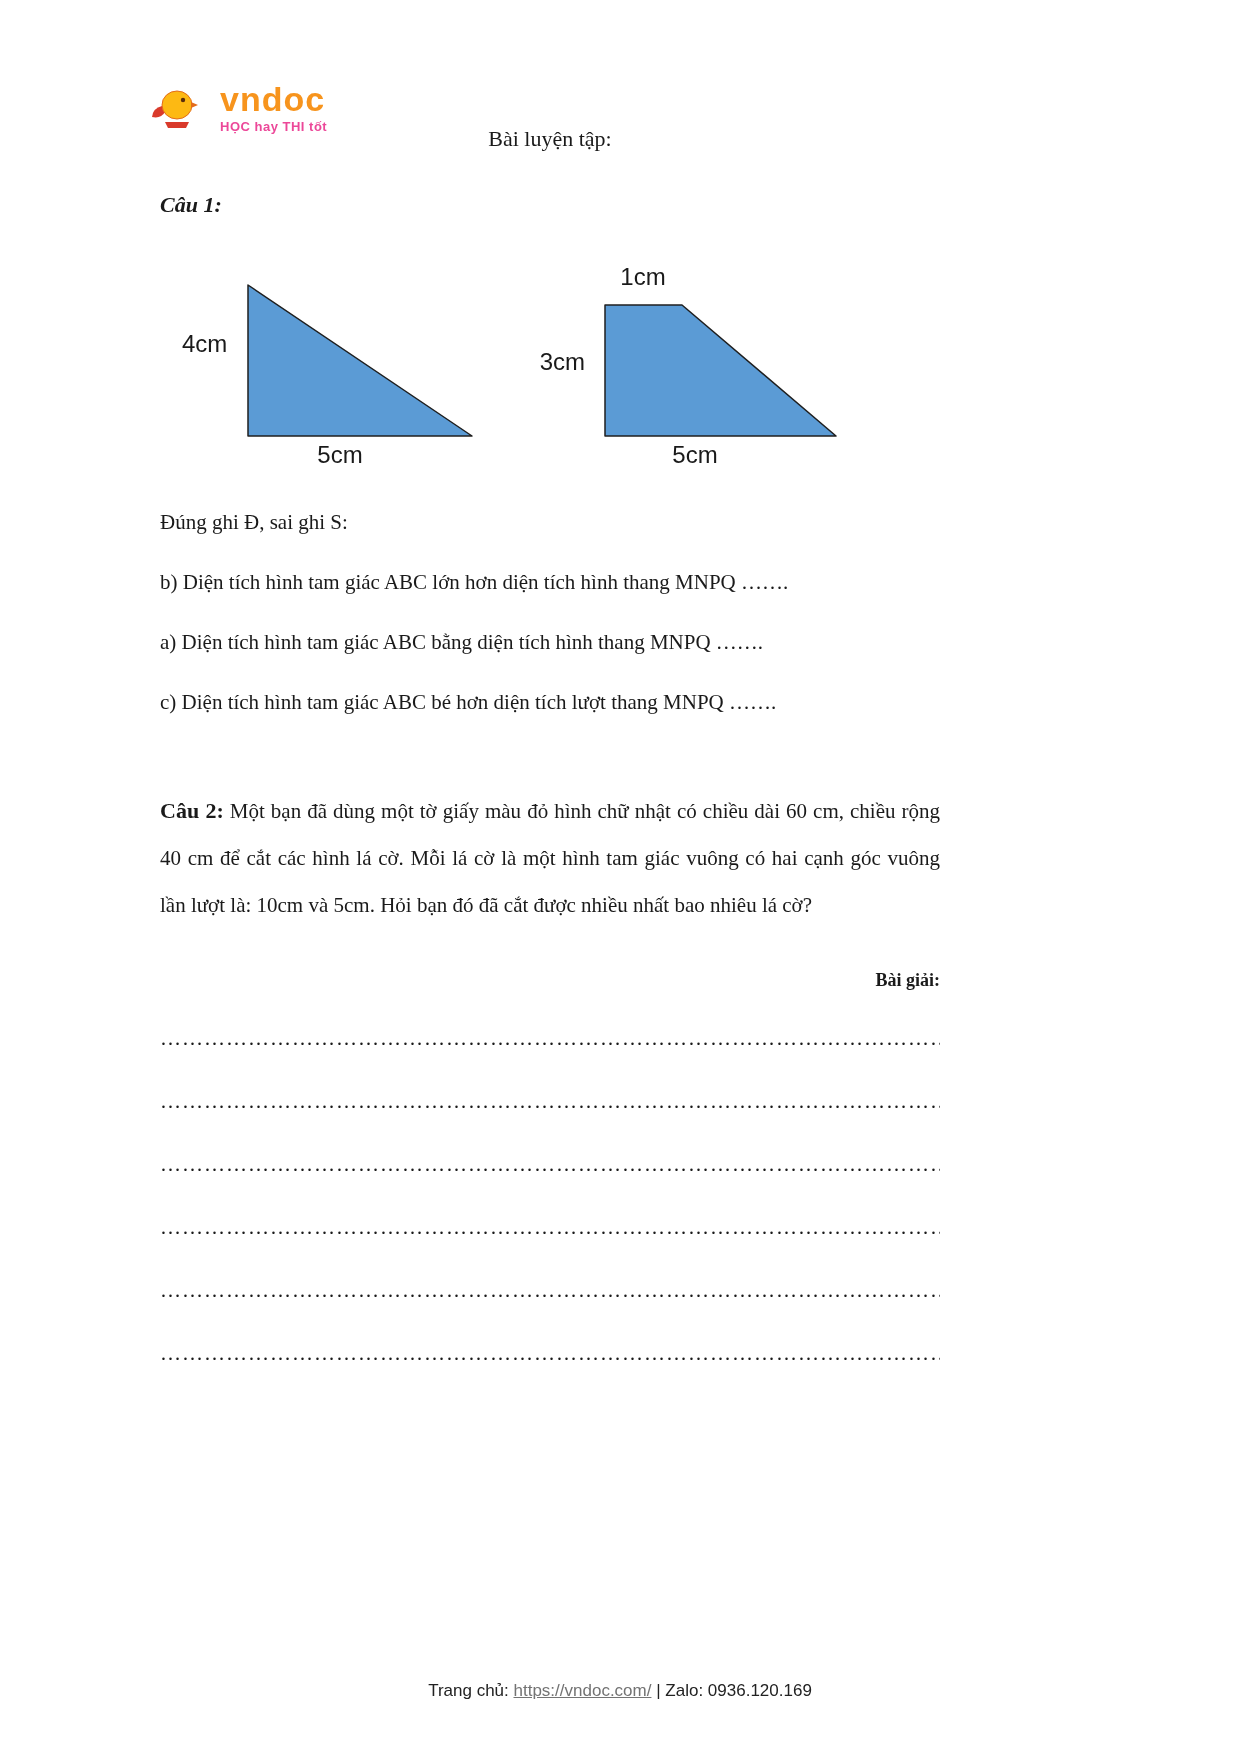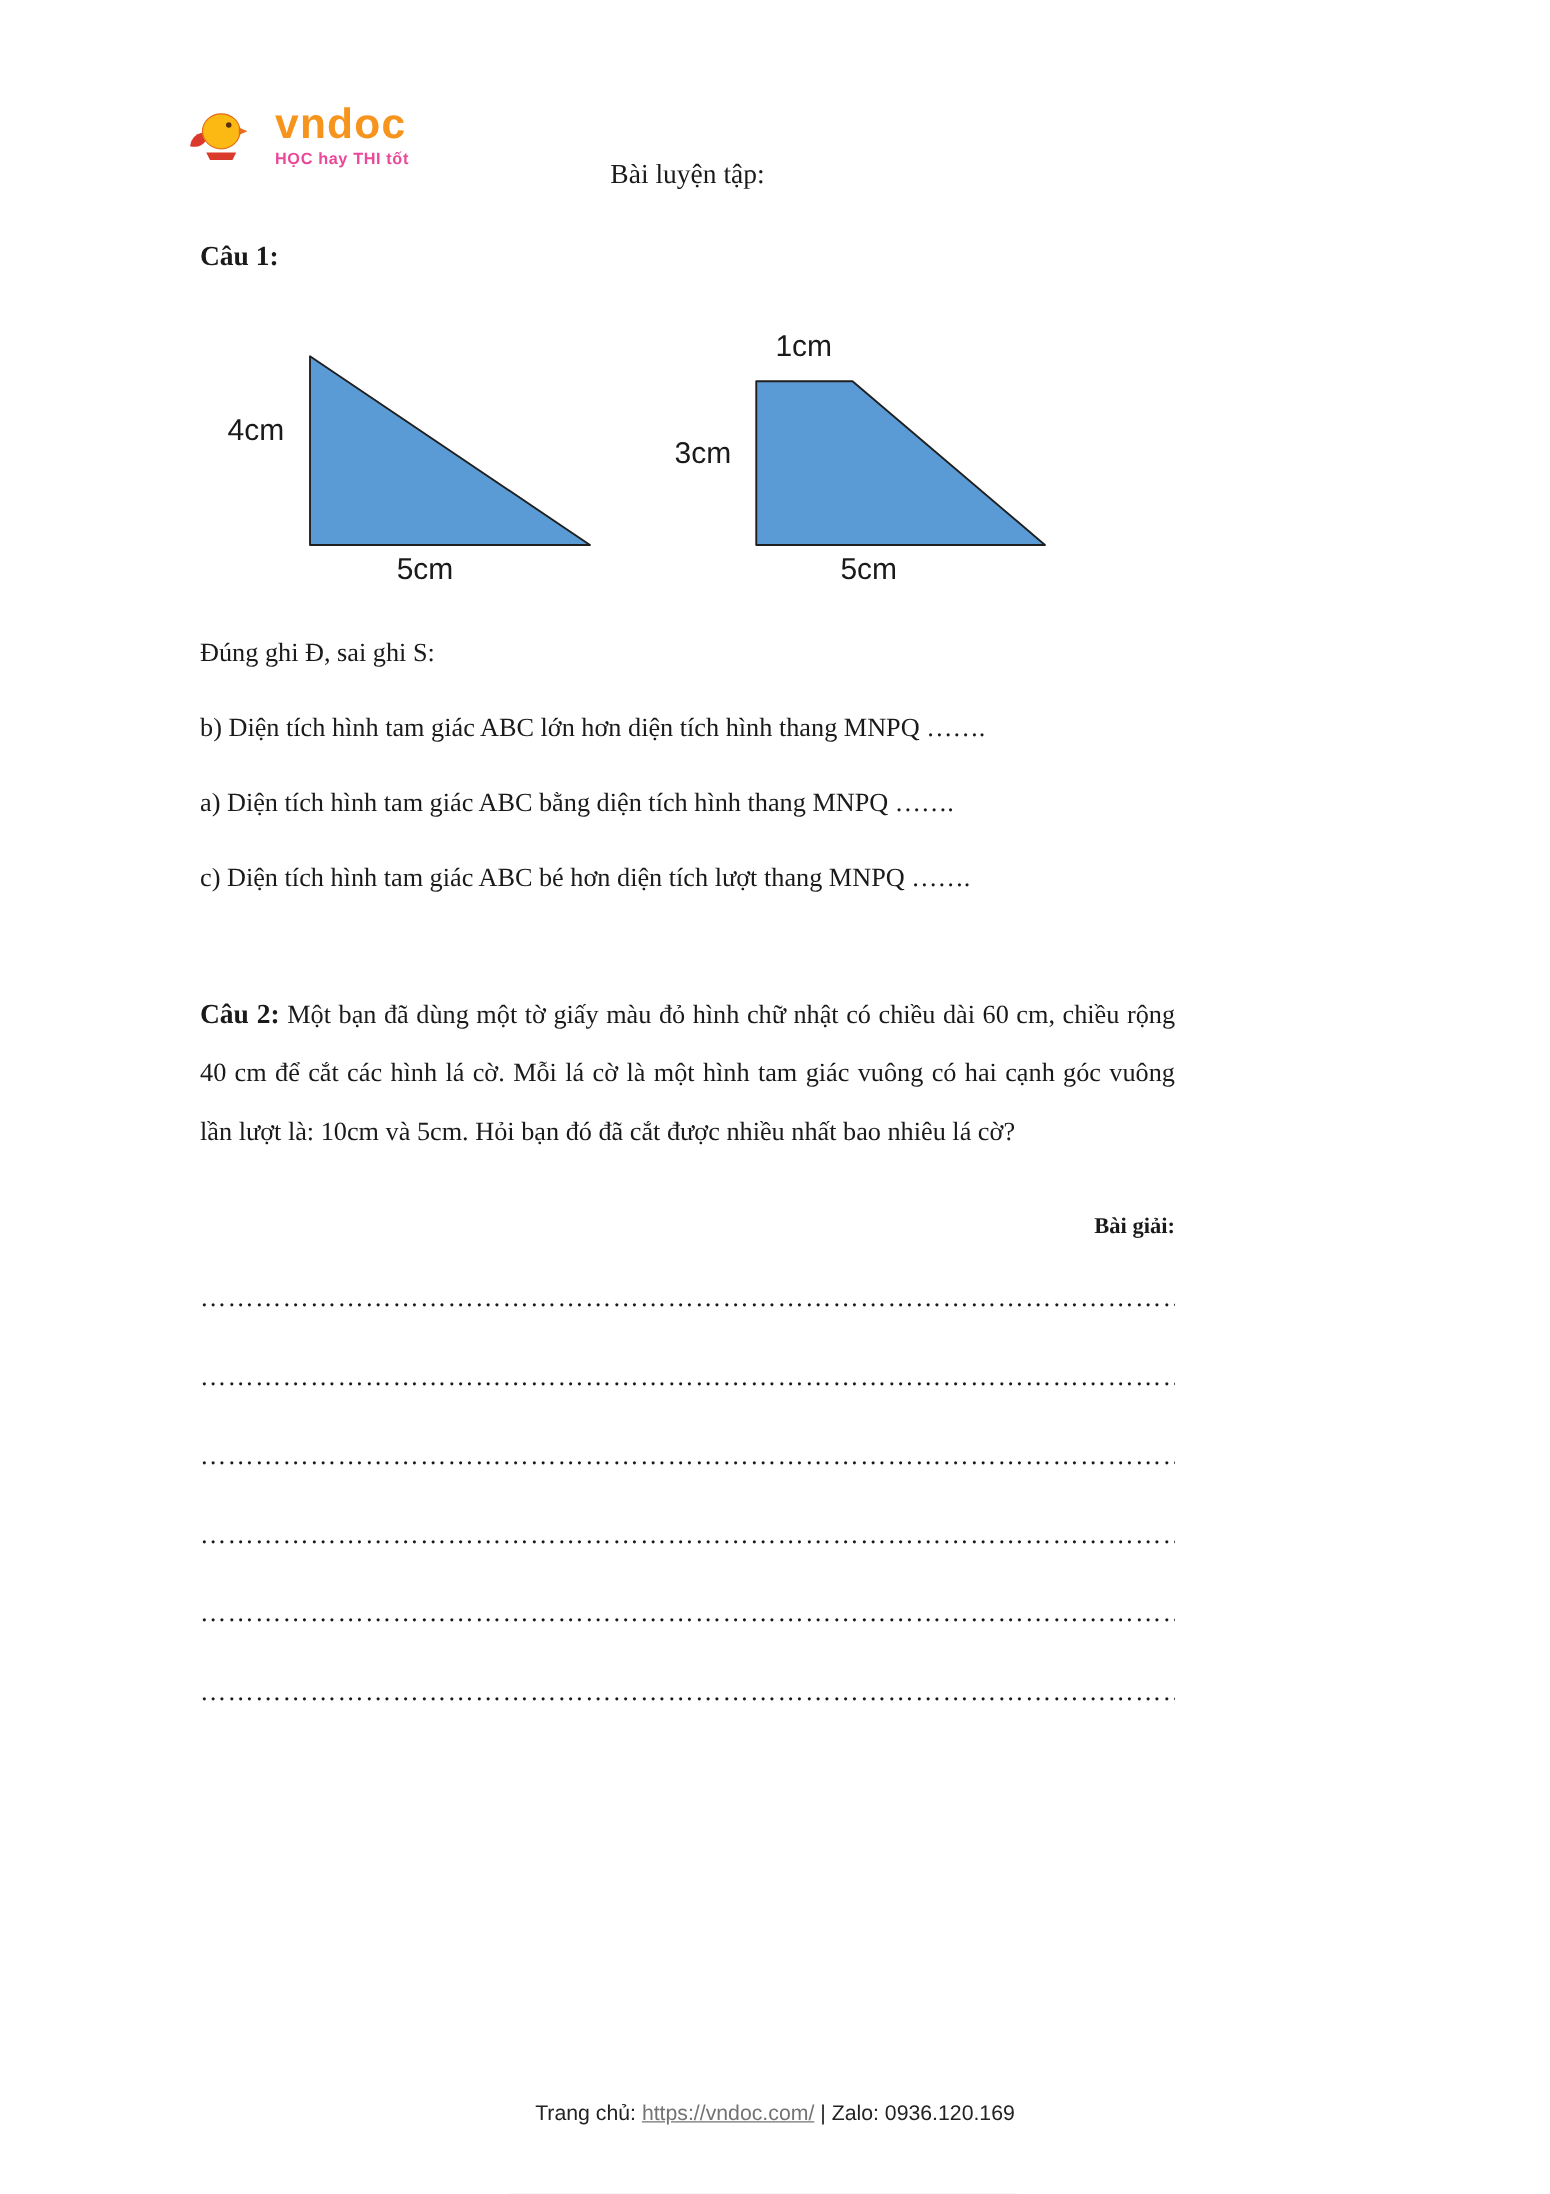--- a/index.html
+++ b/index.html
@@ -44,21 +44,21 @@
     margin-left: 160px;
     padding-top: 126px;
     font-size: 21px;
   }
   .doc-title {
     text-align: center;
     font-weight: normal;
     font-size: 22px;
     margin: 0;
   }
-  .q-label { font-weight: bold; font-size: 22px; margin: 40px 0 0 0; }
+  .q-label { font-weight: bold; font-size: 22px; margin: 40px 0 0 0; font-style: italic; }
   .figures { margin-top: 22px; display: block; }
   .figures svg text {
     font-family: "Liberation Sans", sans-serif;
     font-size: 24px;
     fill: #1a1a1a;
   }
   .instruction { margin: 32px 0 16px 0; }
   .q-item { margin: 35px 0 0 0; }
   .para {
     margin: 72px 0 0 0;

